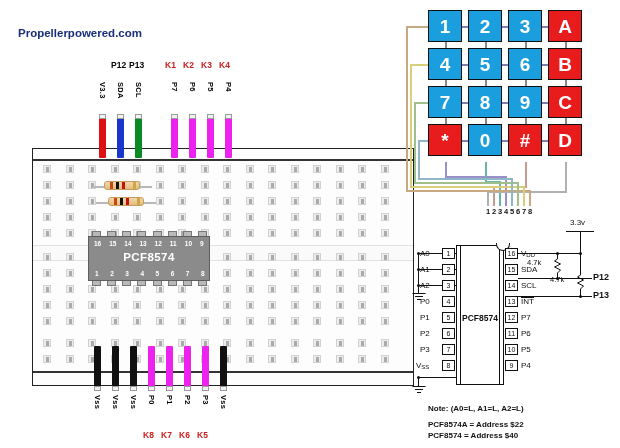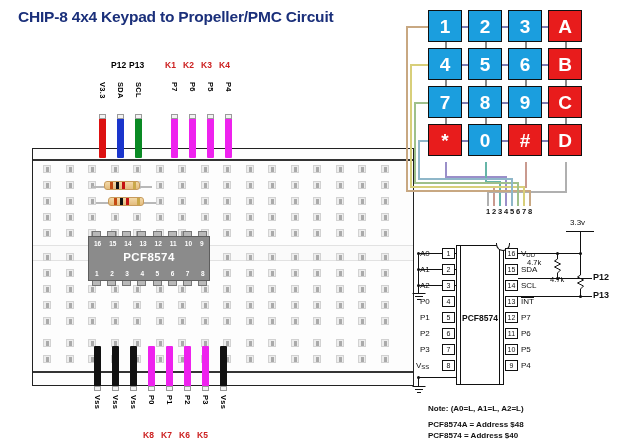--- a/index.html
+++ b/index.html
@@ -69,21 +69,21 @@
   .vlabel{position:absolute;font-size:8px;color:#111;white-space:nowrap;}
 
   
   .note{position:absolute;font-size:8px;font-weight:bold;color:#111;white-space:nowrap;}
 </style>
 </head>
 <body>
 
 <div id="page">
 
-  <div class="title">CHIP-8 4x4 Keypad to Propeller/PMC Circuit</div>
+  <div class="subtitle">Propellerpowered.com</div>
 
   <div class="bb">
     <div class="bb-rail" style="top:10px"></div>
     <div class="bb-rail" style="top:222px"></div>
     <div class="bb-channel" style="top:96px"></div>
     <div id="bb-holes">
         <div class="hole" style="left: 10px; top: 16px;"></div>
         <div class="hole" style="left: 32.5px; top: 16px;"></div>
         <div class="hole" style="left: 55px; top: 16px;"></div>
         <div class="hole" style="left: 77.5px; top: 16px;"></div>
@@ -565,16 +565,16 @@
   <svg class="restor" style="left:577px;top:275px;" viewBox="0 0 7 14">
     <polyline points="3.5,0 0.5,2 6.5,5 0.5,8 6.5,11 3.5,14" fill="none" stroke="#111" stroke-width="1"></polyline>
   </svg>
   <div class="ln lnv" style="left:580px;top:289px;height:7px;"></div>
   <div class="rlabel" style="left:550px;top:275px;">4.7k</div>
   <div class="ln lnh" style="left:518px;top:296px;width:74px;"></div>
   <div class="dot" style="left:579px;top:295px;"></div>
   <div class="netlabel" style="left:593px;top:290px;">P13</div>
 
   <div class="note" style="left:428px;top:404px;">Note:  (A0=L, A1=L, A2=L)</div>
-  <div class="note" style="left:428px;top:420px;">PCF8574A = Address $48</div>
+  <div class="note" style="left:428px;top:420px;">PCF8574A = Address $22</div>
   <div class="note" style="left:428px;top:431px;">PCF8574   = Address $40</div>
 
 </div>
 
 </body></html>

